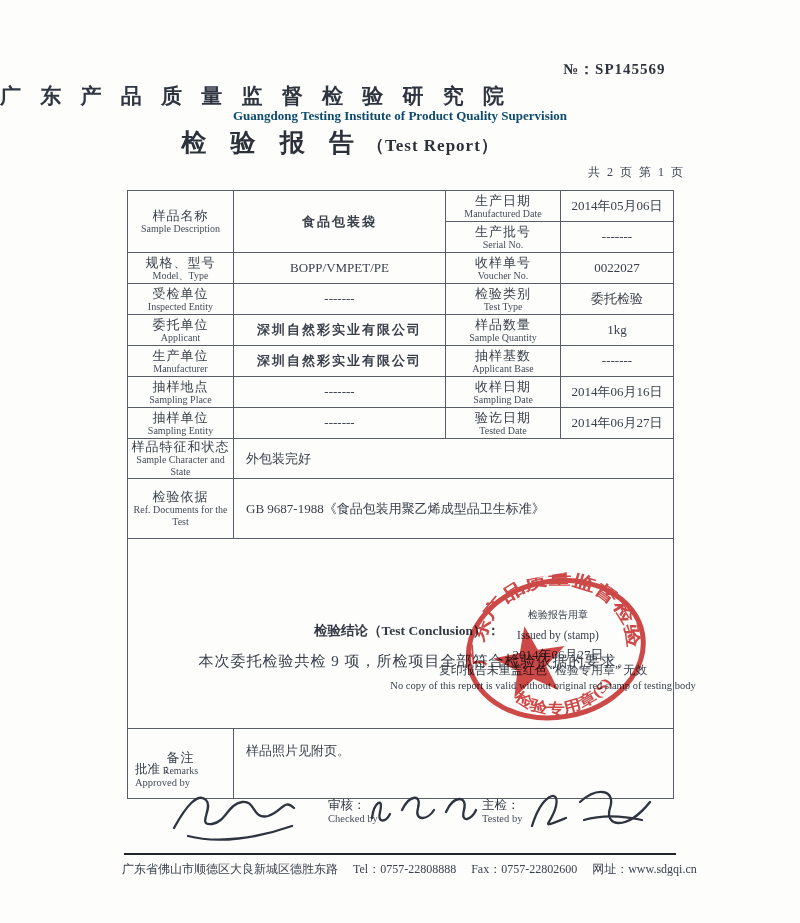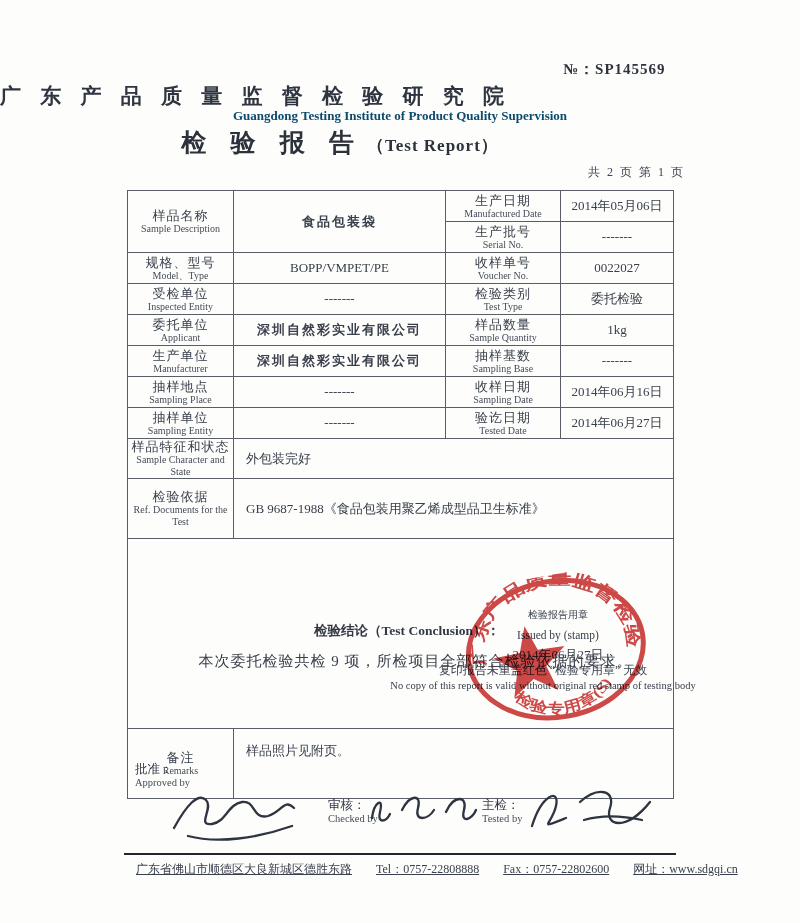--- a/index.html
+++ b/index.html
@@ -37,21 +37,21 @@
   .copy-lines .zh{font-size:12px;}
   .copy-lines .en{font-size:10.5px;}
   .stamp-wrap{position:absolute;left:333px;top:36px;width:192px;height:150px;transform:rotate(-10deg);mix-blend-mode:multiply;opacity:.88;z-index:3;}
   
   .sig-label{position:absolute;font-size:12.5px;line-height:14px;color:#333945;}
   .sig-label .en{font-size:10.5px;color:#454c59;}
   .sig-svg{position:absolute;z-index:2;}
   .sig-svg path{fill:none;stroke:#2e3440;stroke-width:2.3;stroke-linecap:round;stroke-linejoin:round;}
   
   .footer-rule{position:absolute;left:124px;top:853px;width:552px;height:2px;background:#23262c;}
-  .footer{position:absolute;left:136px;top:861px;width:560px;display:flex;gap:24px;font-size:12px;white-space:nowrap;color:#3a414e;text-decoration:underline;}
+  .footer{position:absolute;left:122px;top:861px;width:560px;display:flex;gap:15px;font-size:12px;white-space:nowrap;color:#3a414e;}
 </style>
 </head>
 <body>
 
 <div class="page">
 
   <div class="serial">
     <span>№：</span><span>SP145569</span>
   </div>
   <div class="org-zh">广 东 产 品 质 量 监 督 检 验 研 究 院</div>
@@ -126,21 +126,21 @@
       <td>1kg</td>
     </tr>
     <tr class="r31">
       <td class="lbl">
         <span class="zh">生产单位</span>
         <span class="en">Manufacturer</span>
       </td>
       <td class="v-strong">深圳自然彩实业有限公司</td>
       <td class="lbl">
         <span class="zh">抽样基数</span>
-        <span class="en">Sampling Base</span>
+        <span class="en">Applicant Base</span>
       </td>
       <td>-------</td>
     </tr>
     <tr class="r31">
       <td class="lbl">
         <span class="zh">抽样地点</span>
         <span class="en">Sampling Place</span>
       </td>
       <td>-------</td>
       <td class="lbl">

